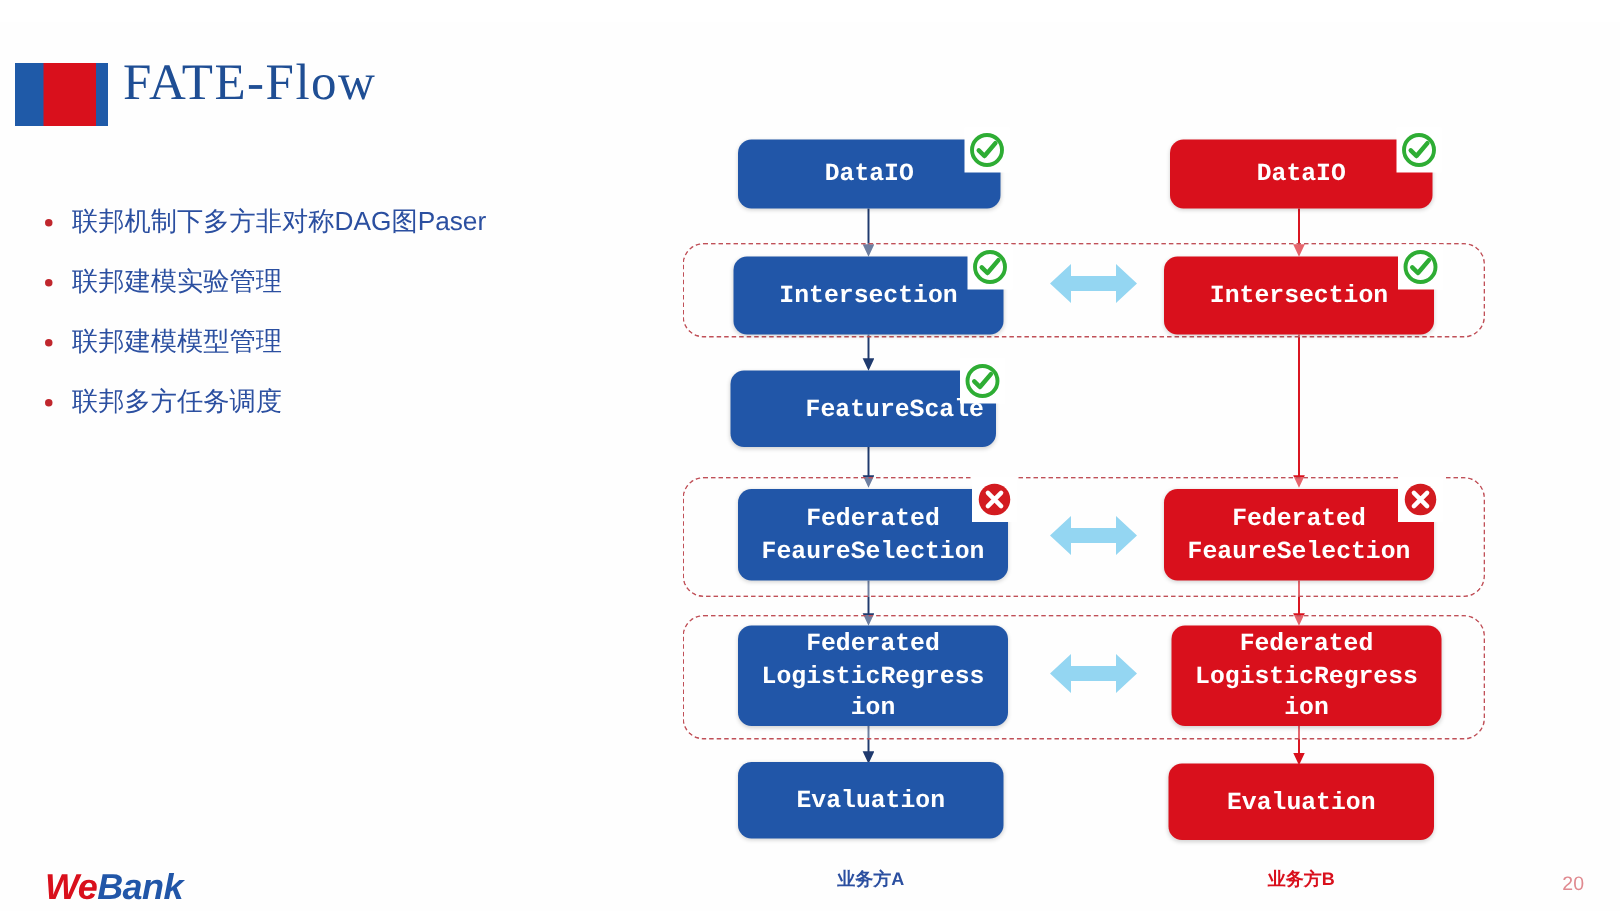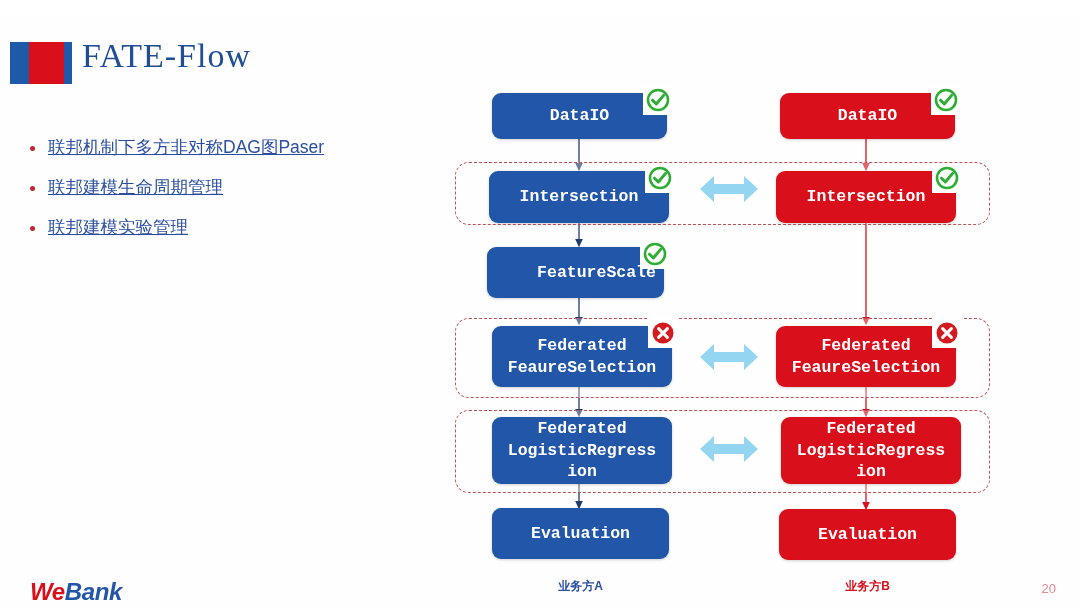--- a/index.html
+++ b/index.html
@@ -47,21 +47,20 @@
     list-style: none;
   }
   #bullets li {
     position: relative;
     padding-left: 26px;
     margin-bottom: 18px;
     font-size: 17.5px;
     color: #2B4FA0;
     line-height: 1.25;
     white-space: nowrap;
-    text-decoration: underline;
   }
   #bullets li::before {
     content: "";
     position: absolute;
     left: 8px; top: 9px;
     width: 5px; height: 5px;
     border-radius: 50%;
     background: #C0272D;
   }
 
@@ -143,22 +142,23 @@
 <div id="slide">
 
   <div id="logo-mark">
     <div id="logo-blue"></div>
     <div id="logo-red"></div>
   </div>
   <div id="slide-title">FATE-Flow</div>
 
   <ul id="bullets">
     <li><span>联邦机制下多方非对称DAG图Paser</span></li>
-    <li><span>联邦建模生命周期管理</span></li>
     <li><span>联邦建模实验管理</span></li>
+    <li><span>联邦建模模型管理</span></li>
+    <li><span>联邦多方任务调度</span></li>
   </ul>
 
   <div id="diagram">
 
     <svg width="1080" height="607" style="position:absolute;left:0;top:0;">
       <defs>
         <marker id="ahB" markerWidth="7" markerHeight="7" refX="3.2" refY="3" orient="auto">
           <path d="M0,0 L6.4,3 L0,6 z" fill="#1F3A6E"></path>
         </marker>
         <marker id="ahR" markerWidth="7" markerHeight="7" refX="3.2" refY="3" orient="auto">

